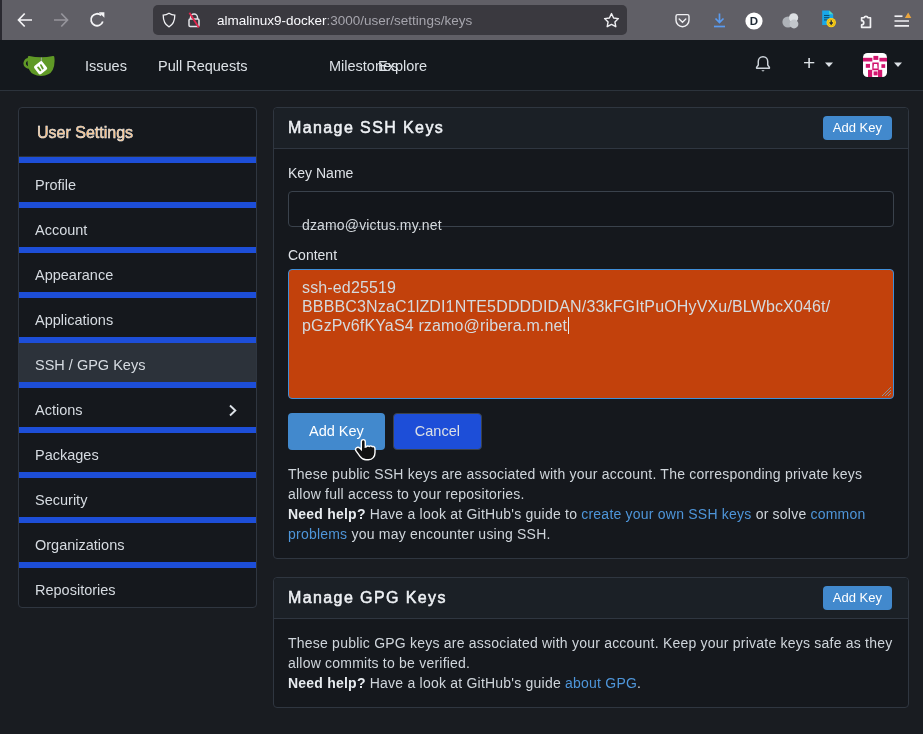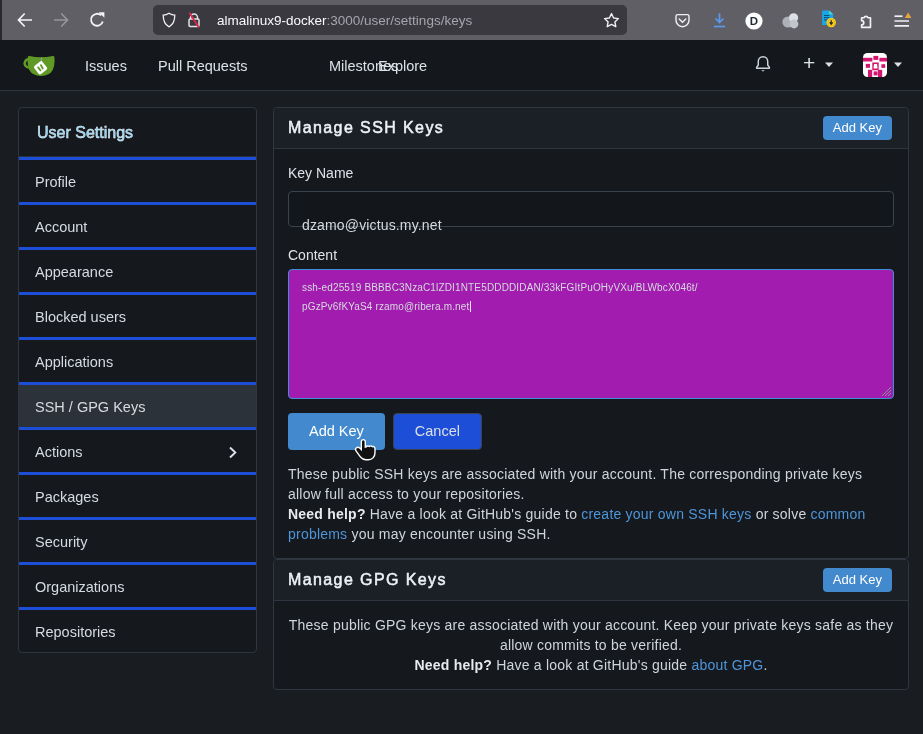--- a/index.html
+++ b/index.html
@@ -13,39 +13,39 @@
 .urltxt .grey { color:#a6a5ad; }
 .cicon { position:absolute; top:12px; }
 
 .navbar { position:absolute; left:0; top:40px; width:923px; height:51px;
   background:#14181d; border-bottom:1px solid #2c333c; }
 .navitem { position:absolute; top:58px; font-size:14.5px; color:#dce1e6; white-space:nowrap; }
 
 .sidebar { position:absolute; left:18px; top:107px; width:239px;
   background:#15181d; border:1px solid #2f3640; border-radius:4px; }
 .sb-title { height:49px; line-height:49px; padding-left:18px; font-size:16px;
-  font-weight:400; -webkit-text-stroke:0.5px #ecf0f4; color:#7dd3fc; border-bottom:1px solid #2b323b; }
+  font-weight:400; -webkit-text-stroke:0.5px #ecf0f4; color:#fdba74; border-bottom:1px solid #2b323b; }
 .sb-item { position:relative; height:45px; line-height:44px; padding-left:16px;
-  font-size:14.5px; color:#d6dbe1; border-top:3px solid #1d4ed8; }
+  font-size:14.5px; color:#d6dbe1; border-top:6px solid #1d4ed8; }
 .sb-item:first-of-type { border-top:none; }
 .sb-item.active { background:#2c323a; }
 .main { position:absolute; left:273px; top:107px; width:636px;border-radius:20px; }
 .panel { background:#15181d; border:1px solid #2f3640; border-radius:4px; }
 .panel-h { height:41px; background:#1b2026; border-bottom:1px solid #2f3640;
   border-radius:4px 4px 0 0; display:flex; align-items:center;
   justify-content:space-between; padding:0 16px 0 14px; }
 .panel-h .t { font-size:16px; font-weight:400; -webkit-text-stroke:0.5px #eef1f5; color:#eef1f5; letter-spacing:1.4px; }
 .btn-sm { background:#4289cd; color:#fff; font-size:13px; font-weight:500;
   border-radius:4px; padding:0 10px; height:24px; line-height:24px; }
 .panel-b { padding:14px; }
 label { display:block; font-size:14px; font-weight:400; color:#dfe3e8; line-height:20px; }
 .inp { height:35px; background:#13161b; border:1px solid #3a424c; border-radius:4px;
   margin-top:8px; padding:17px 13px; line-height:33px; font-size:14px; color:#d5dade; letter-spacing:0.15px; }
-.txtarea { position:relative; height:130px; background:#a21caf; border:1px solid #3f8ed8;
-  border-radius:4px; margin-top:4px; padding:8px 13px; font-size:10px; letter-spacing:0.15px;
+.txtarea { position:relative; height:130px; background:#c2410c; border:1px solid #3f8ed8;
+  border-radius:4px; margin-top:4px; padding:8px 13px; font-size:16px; letter-spacing:0.15px;
   line-height:19px; color:#d5dade; }
 .btnrow { margin-top:14px; display:flex; }
 .btn-primary { background:#4289cd; color:#fff; font-size:14.5px; font-weight:500;
   border-radius:4px; height:37px; line-height:37px; padding:0 21px; }
 .btn-cancel { background:#1d4ed8; color:#dbe0e5; font-size:14.5px; font-weight:500;
   border:1px solid #3b424a; border-radius:4px; height:37px; line-height:35px;
   padding:0 21px; margin-left:8px; }
 p.help { margin-top:14px; font-size:14px; line-height:20px; color:#cfd5db; letter-spacing:0.22px; }
 p.help2 { font-size:14px; line-height:20px; color:#cfd5db; letter-spacing:0.22px; }
 p.help b, p.help2 b { color:#e7ebef; font-weight:700; }
@@ -174,21 +174,20 @@
   </svg>
 <svg style="position:absolute;left:893px;top:61px" width="10" height="8" viewBox="0 0 10 8">
     <path d="M1 1.5 L5 6 L9 1.5 Z" fill="#dce1e6"></path>
   </svg>
 
 <div class="sidebar">
   <div class="sb-title">User Settings</div>
   <div class="sb-item">Profile</div>
   <div class="sb-item">Account</div>
   <div class="sb-item">Appearance</div>
-  <div class="sb-item">Blocked users</div>
   <div class="sb-item">Applications</div>
   <div class="sb-item active">SSH / GPG Keys</div>
   <div class="sb-item">Actions<svg style="position:absolute;right:18px;top:16px" width="10" height="13" viewBox="0 0 10 13">
         <path d="M2 1.5 L7.3 6.5 L2 11.5" stroke="#dde2e8" stroke-width="1.9" fill="none"></path>
       </svg></div>
   <div class="sb-item">Packages</div>
   <div class="sb-item">Security</div>
   <div class="sb-item">Organizations</div>
   <div class="sb-item">Repositories</div>
 </div>
@@ -213,21 +212,21 @@
           </svg>
       </div>
       <div class="btnrow">
           <span class="btn-primary">Add Key</span>
           <span class="btn-cancel">Cancel</span>
         </div>
       <p class="help">These public SSH keys are associated with your account. The corresponding private keys<br>allow full access to your repositories.</p>
       <p class="help2"><b>Need help?</b> Have a look at GitHub's guide to <a>create your own SSH keys</a> or solve <a>common<br>problems</a> you may encounter using SSH.</p>
     </div>
   </div>
-  <div class="panel" style="text-align:center;">
+  <div class="panel" style="margin-top:18px;">
     <div class="panel-h">
         <span class="t">Manage GPG Keys</span>
         <span class="btn-sm">Add Key</span>
       </div>
     <div class="panel-b">
       <p class="help2">These public GPG keys are associated with your account. Keep your private keys safe as they<br>allow commits to be verified.</p>
       <p class="help2"><b>Need help?</b> Have a look at GitHub's guide <a>about GPG</a>.</p>
     </div>
   </div>
 </div>

